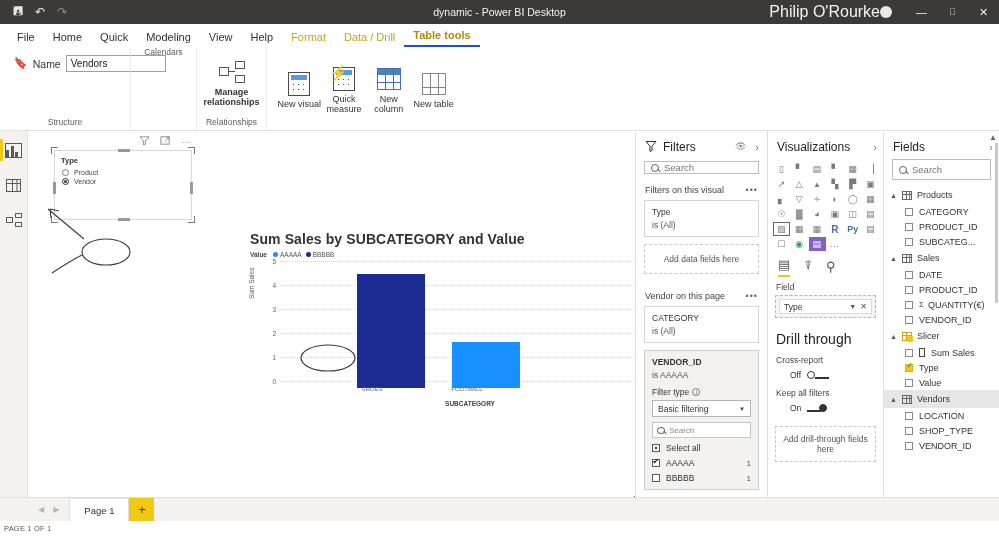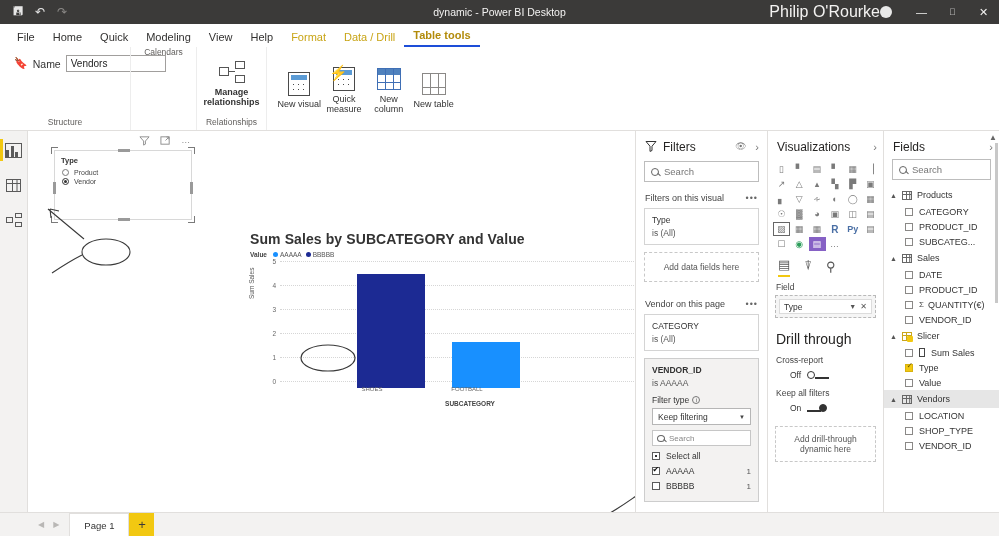--- a/index.html
+++ b/index.html
@@ -514,21 +514,21 @@
 
       <div class="fcard active" style="flex:1;margin-bottom:10px;">
         <div class="fcard-t b">VENDOR_ID</div>
         <div class="fcard-s">is AAAAA</div>
 
         <div class="ftype-lbl">
           <span>Filter type</span>
           <span class="info-i">i</span>
         </div>
         <div class="select">
-          <span>Keep filtering</span>
+          <span>Basic filtering</span>
           <span class="car">▼</span>
         </div>
         <div class="fsearch">
           <span class="mag" style="width:7px;height:7px;"></span>
           <span>Search</span>
         </div>
 
         <div class="chk-row">
           <span class="cbox part"></span>
           <span>Select all</span>
@@ -622,21 +622,21 @@
           </span>
       </div>
       <div class="dt-lbl">Keep all filters</div>
       <div class="toggle-row">
         <span>On</span>
         <span class="tg on">
             <span class="bar"></span>
             <span class="knob"></span>
           </span>
       </div>
-      <div class="fdrop" style="margin:13px 7px 0 7px;padding:7px 3px;">Add drill-through dynamic here</div>
+      <div class="fdrop" style="margin:13px 7px 0 7px;padding:7px 3px;">Add drill-through fields here</div>
     </div>
 
     <div class="pane fields-pane" style="position:relative;">
       <div class="pane-hdr" style="padding:9px 6px 5px 9px;">
         <span class="pane-title">Fields</span>
         <span class="sp">
             <span>›</span>
           </span>
       </div>
       <div class="search-box">
@@ -737,14 +737,17 @@
 
   <div class="tabbar">
     <div class="nav-arrows">
       <span>◀</span>
       <span>▶</span>
     </div>
     <div class="ptab">Page 1</div>
     <div class="addpage">+</div>
   </div>
 
+  <div class="statusbar">
+    <span>PAGE 1 OF 1</span>
+  </div>
 
 </div>
 
 </body></html>

